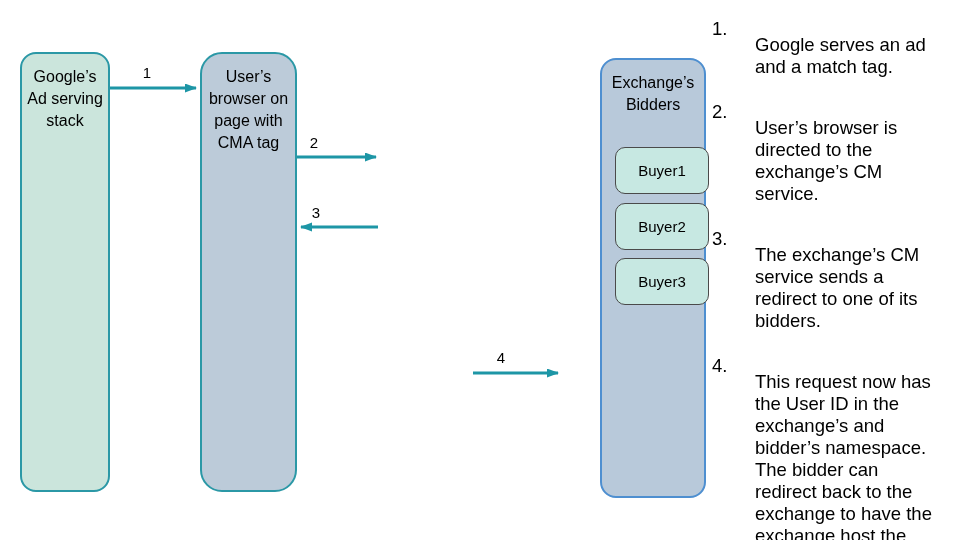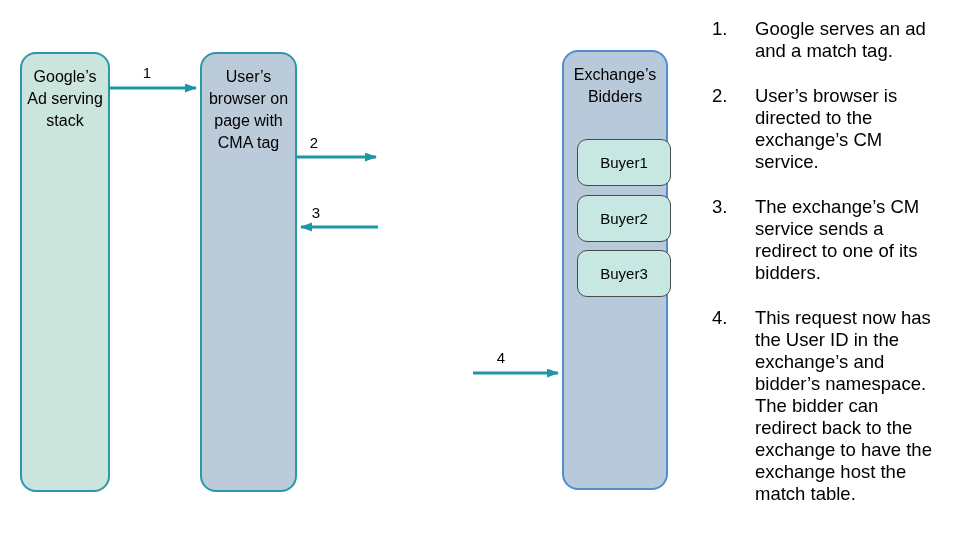--- a/index.html
+++ b/index.html
@@ -19,25 +19,26 @@
   
   .col {
     position: absolute;
     top: 52px;
     height: 440px;
     border: 2px solid var(--teal-border, #2b98a6);
     border-radius: 16px;
     text-align: center;
   }
   .col.green   { background: var(--green-fill, #cbe5dc); }
-  .col.blue    { background: var(--blue-fill, #bccbd9); }
+  .col.blue    { background: var(--blue-fill, #bccbd9); border-radius: 22px; }
   .col.bidders {
     background: var(--bidders-fill, #b8c9da);
     border-color: var(--bidders-border, #4e8fd0);
-    top: 50px;
+    top: 58px;
+    margin-left: 38px;
   }
   .col-label {
     padding: 12px 4px 0 4px;
     font-size: 16px;
     line-height: 22px;
   }
 
   
   .buyer {
     position: absolute;
@@ -76,21 +77,21 @@
     width: 234px;
     list-style: none;
   }
   ol.steps li {
     display: grid;
     grid-template-columns: 43px 1fr;
     margin-bottom: 23px;
     font-size: 18.5px;
     line-height: 22px;
   }
-  ol.steps .txt { width: 182px; }
+  ol.steps .txt { width: 182px; margin-top: 16px; }
 </style>
 </head>
 <body>
 
 <div class="stage">
 
   <div class="col green" style="left:20px; width:90px;">
     <div class="col-label">Google’s Ad serving stack</div>
   </div>
 

